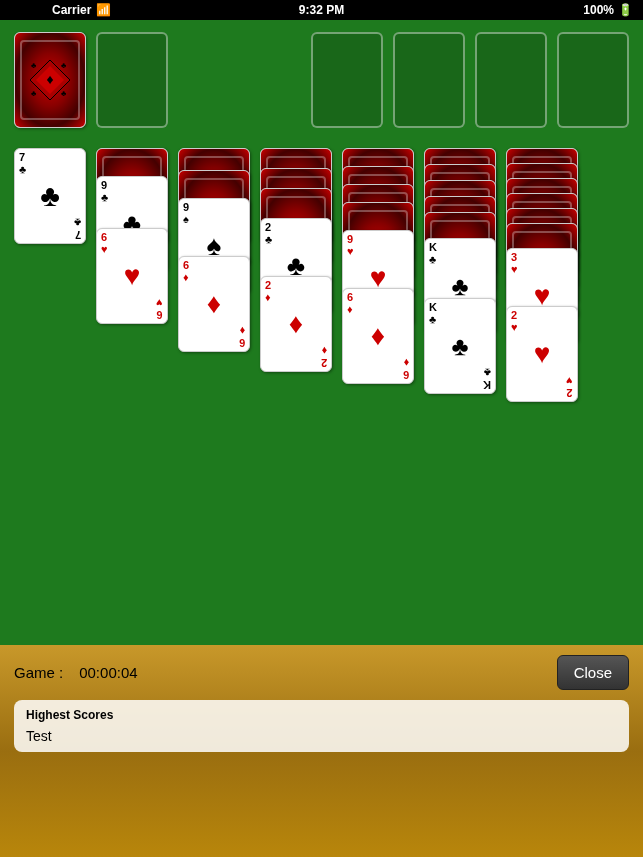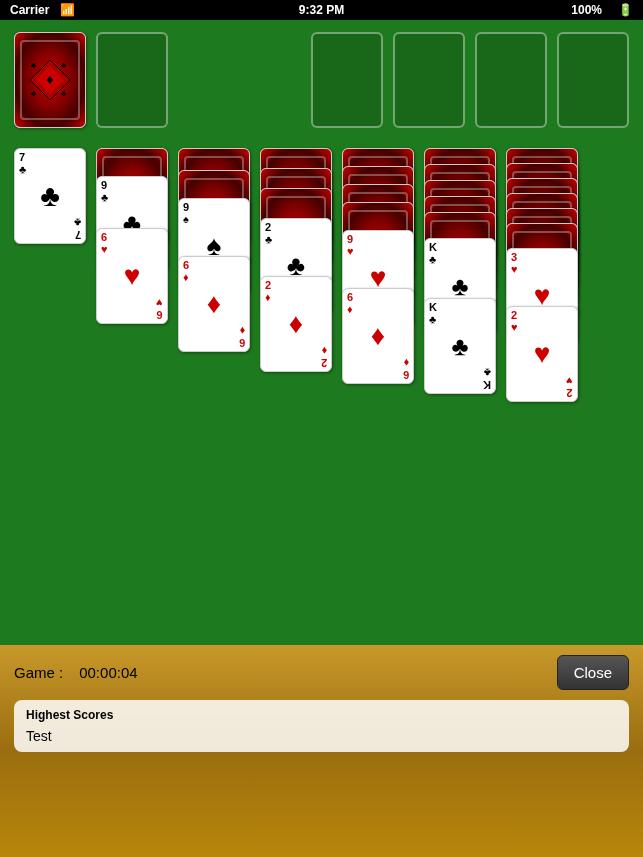--- a/index.html
+++ b/index.html
@@ -17,23 +17,23 @@
       background: #000;
       color: #fff;
       height: 20px;
       display: flex;
       align-items: center;
       justify-content: space-between;
       padding: 0 10px;
       font-size: 12px;
       font-weight: 600;
     }
-    .status-left { display: flex; align-items: flex-start; gap: 11px; }
+    .status-left { display: flex; align-items: flex-start; gap: 5px; margin-left: 42px; }
     .status-center { position: absolute; left: 50%; transform: translateX(-50%); font-size: 12px; font-weight: 600; }
-    .status-right { display: flex; align-items: center; gap: 16px; }
+    .status-right { display: flex; align-items: center; gap: 4px; }
 
     
     #game-area {
       background: #1e7a1e;
       width: 643px;
       height: 645px;
       position: relative;
     }
 
     

